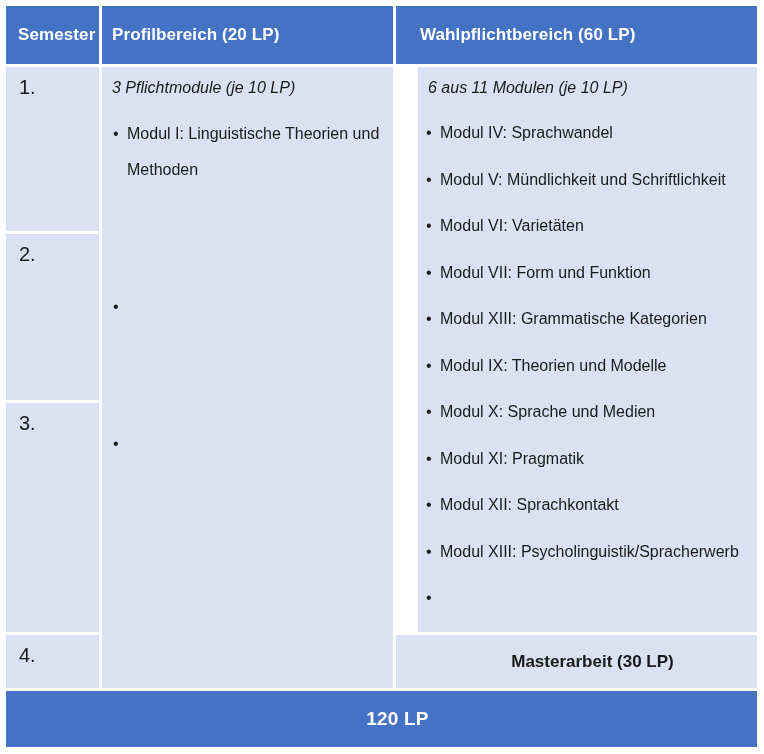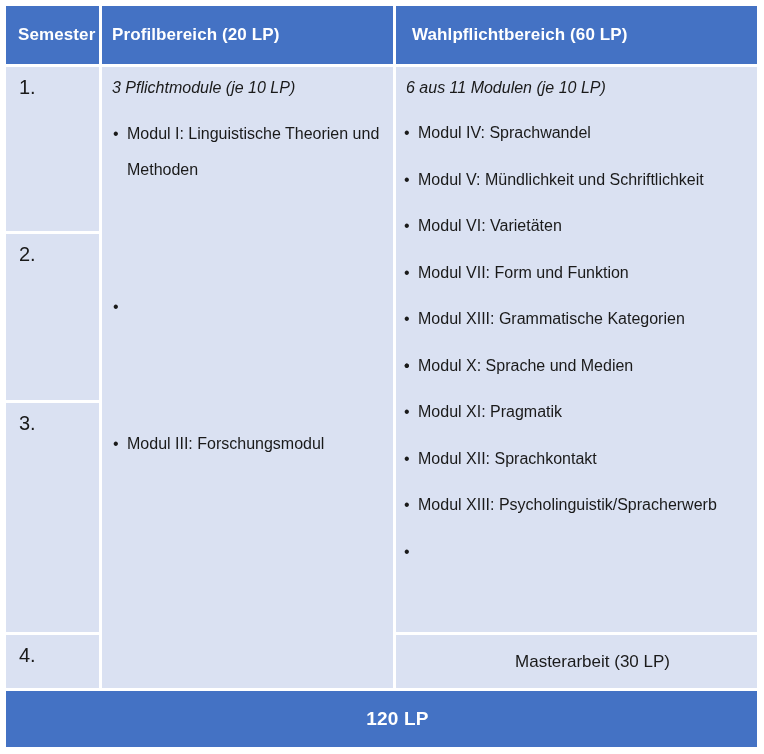--- a/index.html
+++ b/index.html
@@ -37,41 +37,41 @@
     color: var(--text-white, #fff);
     font-weight: bold;
     font-size: 17px;
     display: flex;
     align-items: center;
     padding-left: 10px;
     letter-spacing: 0.1px;
   }
   .head.col-sem { grid-area: 1 / 1; padding-left: 12px; }
   .head.col-profil { grid-area: 1 / 2; }
-  .head.col-wahl { grid-area: 1 / 3; padding-left: 16px; }
+  .head.col-wahl { grid-area: 1 / 3; padding-left: 24px; }
   .light {
     background: var(--cell-light, #DAE1F2);
     color: var(--text-dark, #1a1a1a);
   }
   .sem {
     font-size: 20px;
     padding: 9px 0 0 13px;
   }
   .sem.r2 { grid-area: 2 / 1; }
   .sem.r3 { grid-area: 3 / 1; }
   .sem.r4 { grid-area: 4 / 1; }
   .sem.r5 { grid-area: 5 / 1; }
   .profil { grid-area: 2 / 2 / 6 / 3; }
-  .wahl   { grid-area: 2 / 3 / 5 / 4; }
+  .wahl   { grid-area: 2 / 3 / 5 / 4; margin-left: 22px; }
   .master {
     grid-area: 5 / 3;
     display: flex;
     align-items: center;
     justify-content: center;
-    font-weight: normal;
+    font-weight: bold;
     font-size: 17px;
   }
   .foot {
     grid-area: 6 / 1 / 7 / 4;
     background: var(--header-blue, #4472C4);
     color: var(--text-white, #fff);
     font-weight: bold;
     font-size: 19px;
     display: flex;
     align-items: center;
@@ -127,33 +127,33 @@
     <div class="cell light sem r2">1.</div>
     <div class="cell light sem r3">2.</div>
     <div class="cell light sem r4">3.</div>
     <div class="cell light sem r5">4.</div>
 
     <div class="cell light profil">
       <div class="intro">3 Pflichtmodule (je 10 LP)</div>
       <ul class="mlist plist">
           <li><span class="bullet">•</span><span>Modul I: Linguistische Theorien und Methoden</span></li>
           <li><span class="bullet">•</span></li>
-          <li><span class="bullet">•</span><span>Modul III: Forschungsmodul</span></li>
+          <li><span class="bullet">•</span></li>
         </ul>
     </div>
 
     <div class="cell light wahl">
       <div class="intro">6 aus 11 Modulen (je 10 LP)</div>
       <ul class="mlist wlist">
           <li><span class="bullet">•</span><span>Modul IV: Sprachwandel</span></li>
           <li><span class="bullet">•</span><span>Modul V: Mündlichkeit und Schriftlichkeit</span></li>
           <li><span class="bullet">•</span><span>Modul VI: Varietäten</span></li>
           <li><span class="bullet">•</span><span>Modul VII: Form und Funktion</span></li>
           <li><span class="bullet">•</span><span>Modul XIII: Grammatische Kategorien</span></li>
-          <li><span class="bullet">•</span></li>
+          <li><span class="bullet">•</span><span>Modul IX: Theorien und Modelle</span></li>
           <li><span class="bullet">•</span><span>Modul X: Sprache und Medien</span></li>
           <li><span class="bullet">•</span><span>Modul XI: Pragmatik</span></li>
           <li><span class="bullet">•</span><span>Modul XII: Sprachkontakt</span></li>
           <li><span class="bullet">•</span><span>Modul XIII: Psycholinguistik/Spracherwerb</span></li>
           <li><span class="bullet">•</span></li>
         </ul>
     </div>
 
     <div class="cell light master">Masterarbeit (30 LP)</div>
 

